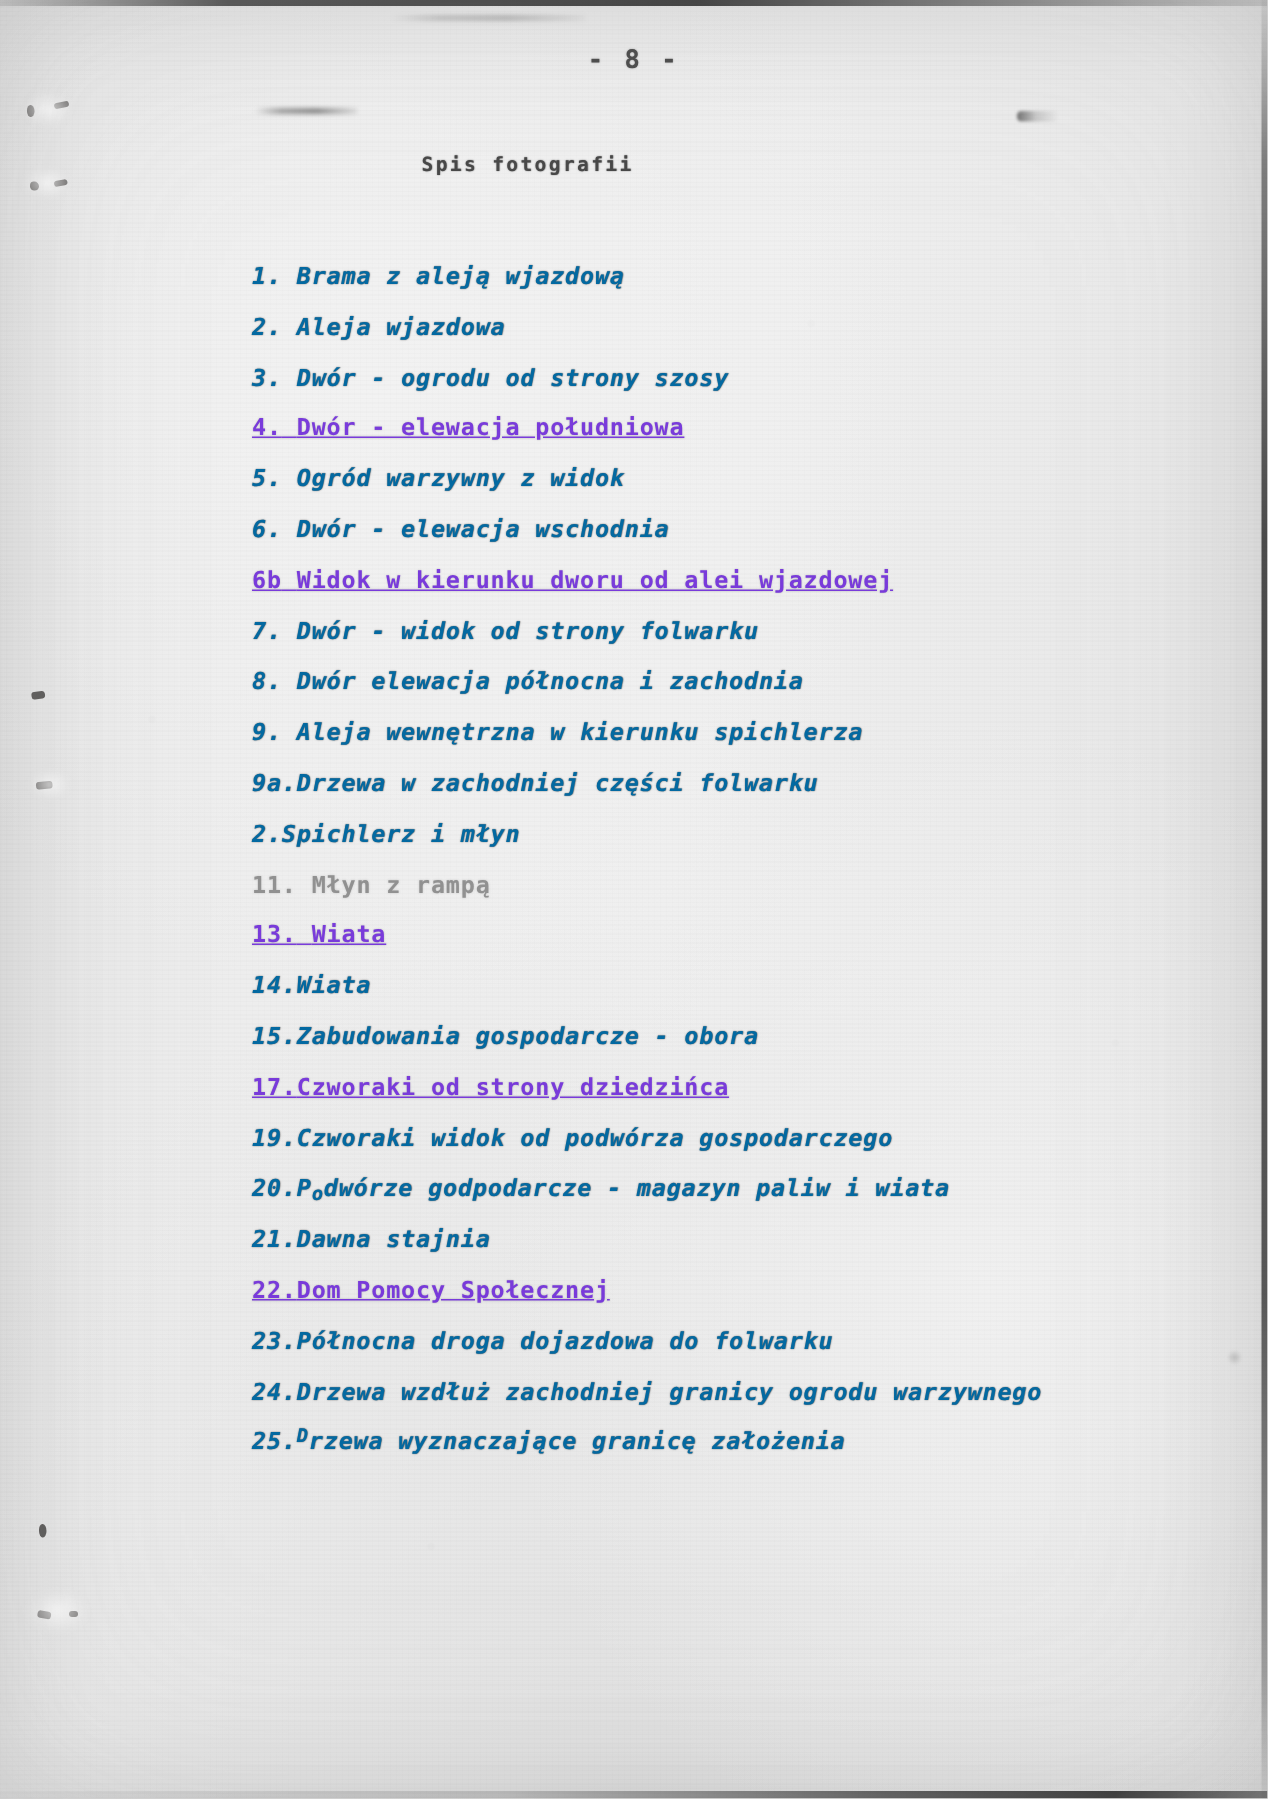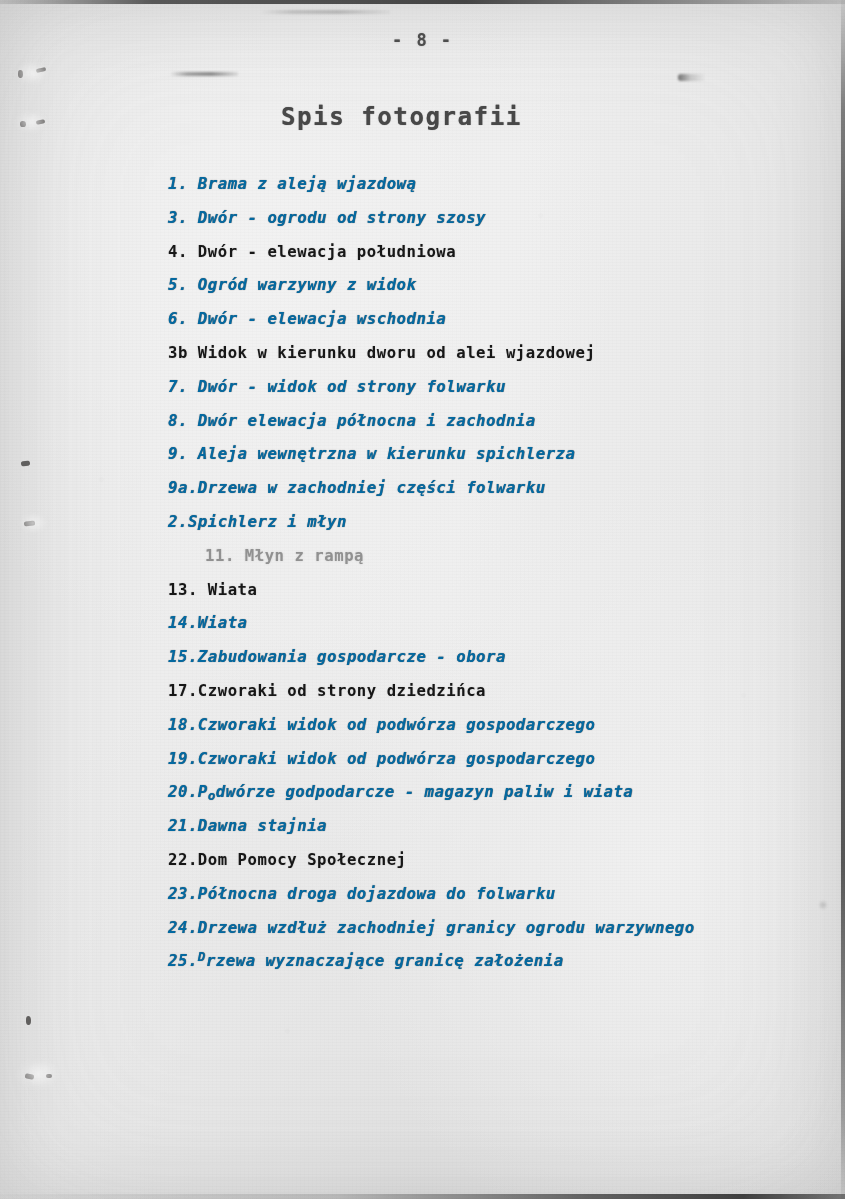--- a/index.html
+++ b/index.html
@@ -107,21 +107,21 @@
     font-weight: bold;
     letter-spacing: 2px;
     color: #4e4e4e;
     text-shadow: 0 0 1.2px rgba(70,70,70,.5);
   }
 
   .doc-title {
     position: absolute;
     top: 103px;
     left: 281px;
-    font-size: 24px;
+    font-size: 13px;
     font-weight: bold;
     letter-spacing: 1.6px;
     color: #484848;
     text-shadow: 0 0 1.1px rgba(60,60,60,.55), .4px 0 .6px rgba(70,70,70,.35);
   }
 
   .photo-list {
     position: absolute;
     top: 168px;
     left: 168px;
@@ -138,22 +138,22 @@
     font-size: 15.6px;
     font-weight: bold;
     letter-spacing: .55px;
     white-space: nowrap;
     color: #4d4d4d;
     text-shadow: 0 0 1px rgba(65,65,65,.5), .35px .2px .5px rgba(80,80,80,.3);
   }
 
   
   .photo-list li.ink-dark  { color: #0369a1; text-shadow: 0 0 1.1px rgba(50,50,50,.6), .4px .2px .55px rgba(60,60,60,.4); font-style: italic; }
-  .photo-list li.ink-light { color: #000000; opacity: .9; text-shadow: 0 0 1.3px rgba(120,120,120,.5); }
-  .photo-list li.ink-faint { color: #7d7d7d; opacity: .82; text-shadow: 0 0 1.5px rgba(135,135,135,.5); margin-left: 37px; }
+  .photo-list li.ink-light { color: #6d28d9; opacity: .9; text-shadow: 0 0 1.3px rgba(120,120,120,.5); text-decoration: underline; }
+  .photo-list li.ink-faint { color: #7d7d7d; opacity: .82; text-shadow: 0 0 1.5px rgba(135,135,135,.5); }
 
   .raised {
     position: relative;
     top: -5px;
     font-size: 12.5px;
   }
   .lowered {
     position: relative;
     top: 3px;
     font-size: 12.5px;
@@ -196,36 +196,36 @@
   <div class="vignette"></div>
 
   <div class="content">
 
     <div class="folio">- 8 -</div>
 
     <div class="doc-title">Spis fotografii</div>
 
     <ul class="photo-list">
       <li class="ink-dark"><span>1.</span> <span>Brama z aleją wjazdową</span></li>
+      <li class="ink-dark"><span>2.</span> <span>Aleja wjazdowa</span></li>
       <li class="ink-dark"><span>3.</span> <span>Dwór - ogrodu od strony szosy</span></li>
       <li class="ink-light"><span>4.</span> <span>Dwór - elewacja południowa</span></li>
       <li class="ink-dark"><span>5.</span> <span>Ogród warzywny z widok</span></li>
       <li class="ink-dark"><span>6.</span> <span>Dwór - elewacja wschodnia</span></li>
-      <li class="ink-light"><span>3b</span> <span>Widok w kierunku dworu od alei wjazdowej</span></li>
+      <li class="ink-light"><span>6b</span> <span>Widok w kierunku dworu od alei wjazdowej</span></li>
       <li class="ink-dark"><span>7.</span> <span>Dwór - widok od strony folwarku</span></li>
       <li class="ink-dark"><span>8.</span> <span>Dwór elewacja północna i zachodnia</span></li>
       <li class="ink-dark"><span>9.</span> <span>Aleja wewnętrzna w kierunku spichlerza</span></li>
       <li class="ink-dark"><span>9a.</span><span>Drzewa w zachodniej części folwarku</span></li>
       <li class="ink-dark"><span>2.</span><span>Spichlerz i młyn</span></li>
       <li class="ink-faint"><span>11.</span> <span>Młyn z rampą</span></li>
       <li class="ink-light"><span>13.</span> <span>Wiata</span></li>
       <li class="ink-dark"><span>14.</span><span>Wiata</span></li>
       <li class="ink-dark"><span>15.</span><span>Zabudowania gospodarcze - obora</span></li>
       <li class="ink-light"><span>17.</span><span>Czworaki od strony dziedzińca</span></li>
-      <li class="ink-dark"><span>18.</span><span>Czworaki widok od podwórza gospodarczego</span></li>
       <li class="ink-dark"><span>19.</span><span>Czworaki widok od podwórza gospodarczego</span></li>
       <li class="ink-dark" id="item-20"><span>20.</span><span><span>P<span class="lowered">o</span>dwórze godpodarcze - magazyn paliw i wiata</span></span></li>
       <li class="ink-dark"><span>21.</span><span>Dawna stajnia</span></li>
       <li class="ink-light"><span>22.</span><span>Dom Pomocy Społecznej</span></li>
       <li class="ink-dark"><span>23.</span><span>Północna droga dojazdowa do folwarku</span></li>
       <li class="ink-dark"><span>24.</span><span>Drzewa wzdłuż zachodniej granicy ogrodu warzywnego</span></li>
       <li class="ink-dark" id="item-25"><span>25.</span><span><span><span class="raised">D</span>rzewa wyznaczające granicę założenia</span></span></li>
     </ul>
 
   </div>

